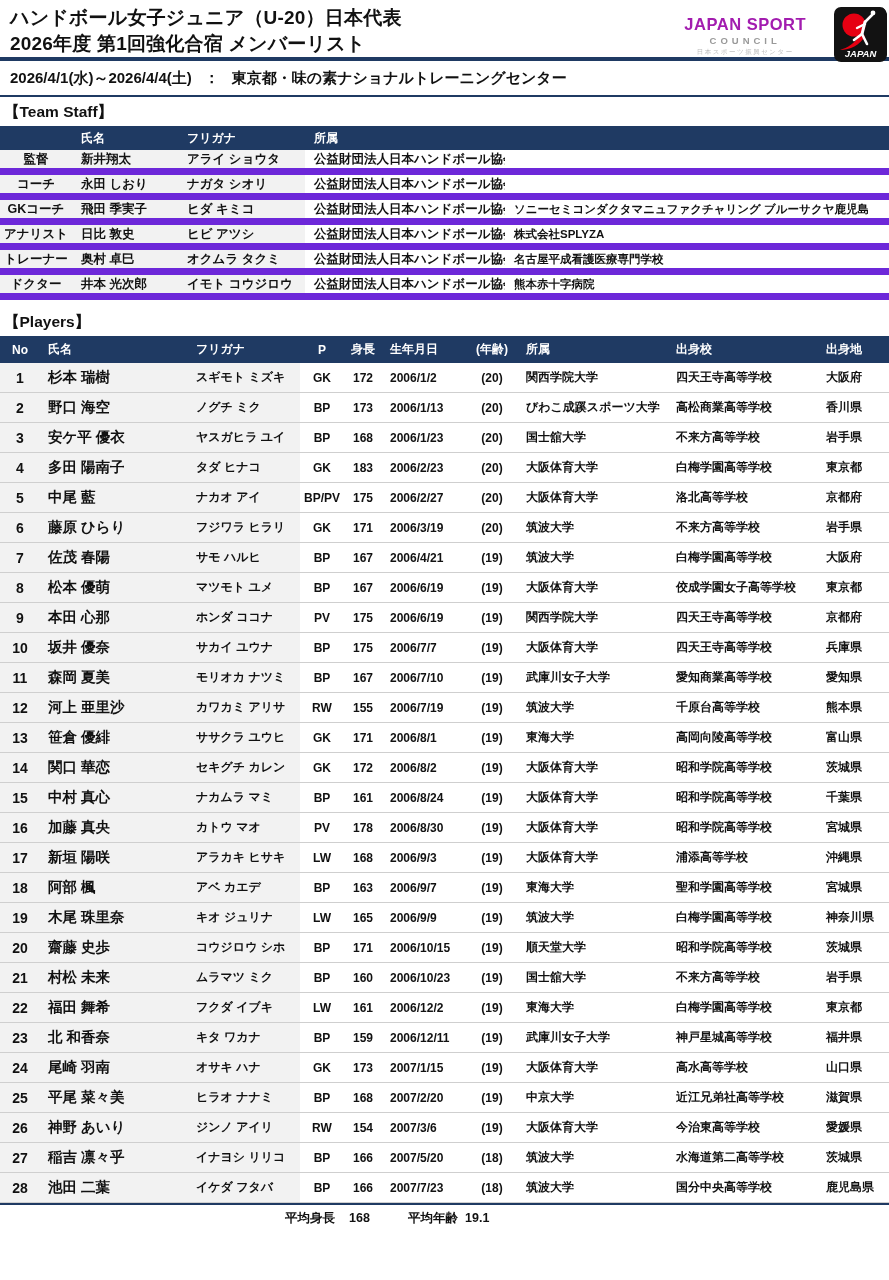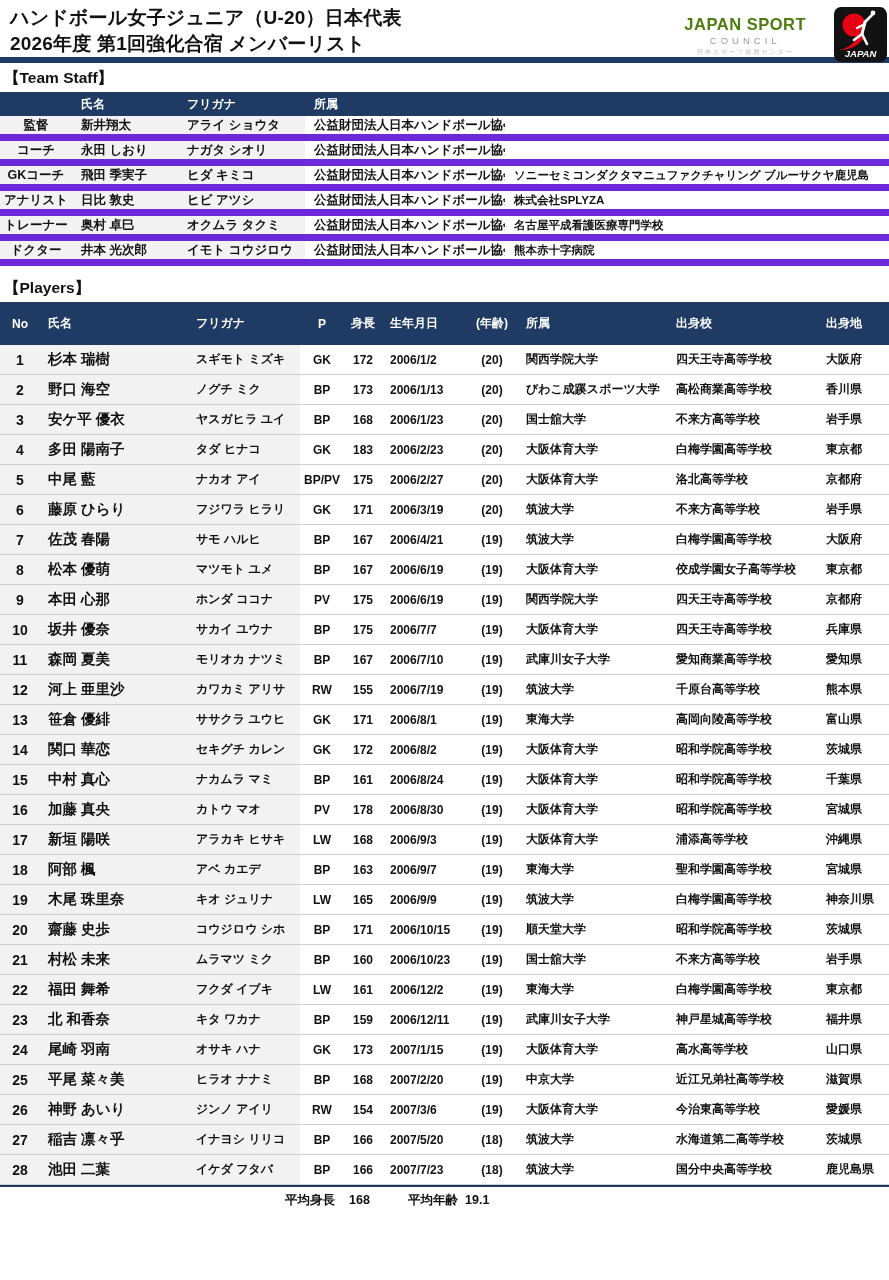--- a/index.html
+++ b/index.html
@@ -5,22 +5,22 @@
   * { margin:0; padding:0; box-sizing:border-box; }
   html,body { background:#ffffff; }
   body { font-family:"Liberation Sans","DejaVu Sans",sans-serif; color:#111; }
   .page { width:889px; height:1280px; background:#fff; position:relative; overflow:hidden;border-radius:22px; }
 
   
   .hdr { display:flex; justify-content:space-between; align-items:flex-start; padding:5px 2px 0 10px; height:57px; }
   .titles { font-weight:bold; font-size:19px; line-height:1.35; letter-spacing:0.2px; }
   .hdr-right { display:flex; align-items:flex-start; gap:28px; padding-top:2px; }
   .jsc { text-align:center; padding-top:8px; }
-  .jsc-1 { color:#4d7c0f; font-weight:bold; font-size:16.5px; letter-spacing:0.5px; }
-  .jsc-2 { color:#999; font-weight:normal; font-size:9.5px; letter-spacing:4px; margin-top:1px; }
+  .jsc-1 { color:#a21caf; font-weight:bold; font-size:16.5px; letter-spacing:0.5px; }
+  .jsc-2 { color:#999; font-weight:bold; font-size:9.5px; letter-spacing:4px; margin-top:1px; }
   .jsc-3 { color:#bbb; font-size:6.5px; letter-spacing:1.5px; margin-top:2px; }
   .jp-logo { width:53px; height:55px; }
 
   .navy-bar { height:4px; background:#1f3a63; }
   .thin-navy { height:2px; background:#1f3a63; }
 
   .dateline { font-weight:bold; font-size:15px; padding:8px 10px 7px 10px; }
 
   .section-title { font-weight:bold; font-size:15.5px; padding:5px 4px 3px 4px; }
 
@@ -29,21 +29,21 @@
   .shead { background:#1f3a63; color:#fff; height:24px; }
   .shead .hc { display:flex; align-items:center; font-weight:bold; font-size:12px; padding-left:9px; }
   .srow { height:25px; border-bottom:7px solid #6d28d9; }
   .scell { display:flex; align-items:center; font-weight:bold; font-size:12.5px; padding-left:9px; white-space:nowrap; overflow:hidden; }
   .scell.center { justify-content:center; padding-left:0; }
   .scell.gray { background:#f2f2f2; }
   .scell.small { font-size:11.5px; }
 
   
   .pgrid { display:grid; grid-template-columns:40px 148px 112px 44px 38px 84px 52px 150px 150px 71px; }
-  .phead { background:#1f3a63; color:#fff; height:43px; }
+  .phead { background:#1f3a63; color:#fff; height:27px; }
   .phead .hc { display:flex; align-items:center; font-weight:bold; font-size:12px; padding-left:8px; }
   .phead .hc.center { justify-content:center; padding-left:0; }
   .prow { height:30px; border-bottom:1px solid #cfcfcf; }
   .pcell { display:flex; align-items:center; font-weight:bold; font-size:12px; padding-left:8px; white-space:nowrap; overflow:hidden; }
   .pcell.center { justify-content:center; padding-left:0; }
   .pcell.gray { background:#f2f2f2; }
   .pcell.big { font-size:14.5px; }
   .pcell.num { font-size:14px; }
 
   .summary { display:flex; align-items:center; height:26px; padding-left:285px; font-weight:bold; font-size:12.5px; }
@@ -82,20 +82,25 @@
           <path d="M28 27 L20 33" stroke="#ffffff" stroke-width="2.6" stroke-linecap="round" fill="none"></path>
           <path d="M28 27 L33 37" stroke="#ffffff" stroke-width="2.6" stroke-linecap="round" fill="none"></path>
           <text x="26.5" y="50" fill="#ffffff" font-size="9.5" font-weight="bold" font-style="italic" text-anchor="middle" font-family="Liberation Sans, sans-serif">JAPAN</text>
         </svg>
       </div>
     </div>
   </div>
 
   <div class="navy-bar"></div>
 
+  <div class="dateline">
+    <span>2026/4/1(水)～2026/4/4(土)</span>
+    <span>&nbsp;&nbsp;</span><span>：</span><span>&nbsp;&nbsp;</span>
+    <span>東京都・味の素ナショナルトレーニングセンター</span>
+  </div>
 
   <div class="thin-navy"></div>
 
   <div class="section-title">【Team Staff】</div>
 
   <div>
     <div class="sgrid shead">
       <div class="hc"></div>
       <div class="hc">氏名</div>
       <div class="hc">フリガナ</div>

